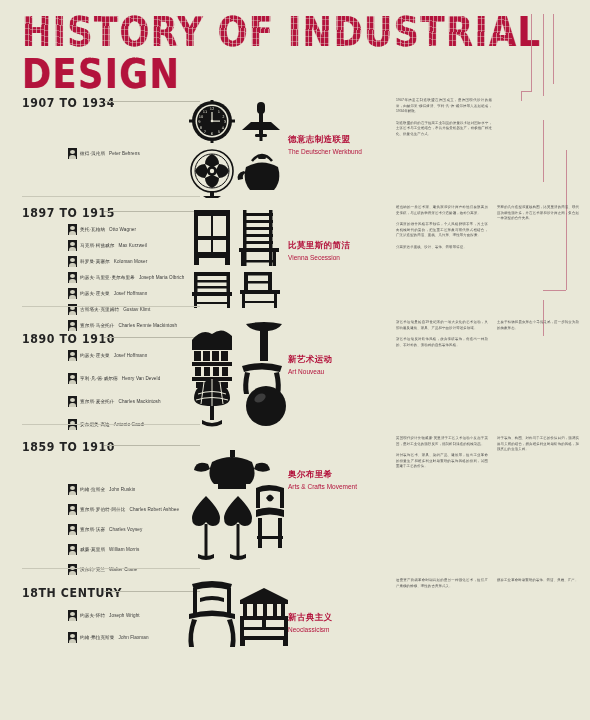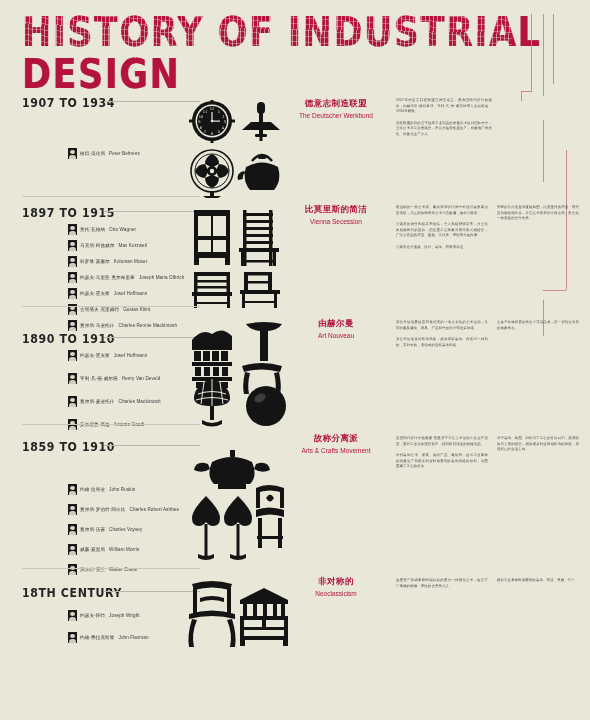--- a/index.html
+++ b/index.html
@@ -57,21 +57,21 @@
     border-radius:50%;background:#d8d7c6;
   }
   .dthumb::before{
     content:"";position:absolute;left:1px;bottom:0;width:7px;height:4px;
     border-radius:3px 3px 0 0;background:#cfcebd;
   }
   .dcn{font-size:4.6px;color:#2a2a2a;white-space:nowrap;letter-spacing:.1px;}
   .den{font-size:4.6px;color:#3a3a3a;white-space:nowrap;margin-left:4px;letter-spacing:.1px;}
 
   
-  .head{position:absolute;text-align:center;}
+  .head{position:absolute;text-align:left;margin-top:36px;}
   .head-cn{
     font-size:8.5px;font-weight:bold;color:#b3133c;letter-spacing:.4px;
     white-space:nowrap;
   }
   .head-en{font-size:6.5px;color:#b3133c;white-space:nowrap;margin-top:1.5px;}
 
   
   .copy{position:absolute;}
   .copy p{
     margin:0 0 6px 0;font-size:3.4px;line-height:5.5px;color:#4a4a4a;
@@ -330,21 +330,21 @@
         <span class="den">Charles Mackintosh</span>
       </div>
       <div class="drow">
         <span class="dthumb"></span>
         <span class="dcn">安东尼奥·高迪</span>
         <span class="den">Antonio Gaudi</span>
       </div>
     </div>
 
     <div class="head" style="left:288px;top:318px;width:96px;">
-      <div class="head-cn">由赫尔曼</div>
+      <div class="head-cn">新艺术运动</div>
       <div class="head-en">Art Nouveau</div>
     </div>
 
     <div class="copy" style="left:396px;top:320px;width:92px;">
       <p>新艺术运动是始自19世纪末的一场大众化的艺术运动，其影响遍及建筑、家具、产品和平面设计等诸多领域。</p>
       <p>新艺术运动反对矫饰风格，放弃传统装饰，创造出一种新的、非对称的、流动感的自然装饰风格。</p>
     </div>
     <div class="copy" style="left:497px;top:320px;width:82px;">
       <p>主要于植物和昆虫形态中寻找灵感，进一步转变为新的抽象形态。</p>
     </div>
@@ -430,21 +430,21 @@
         <span class="den">William Morris</span>
       </div>
       <div class="drow">
         <span class="dthumb"></span>
         <span class="dcn">沃尔特·克兰</span>
         <span class="den">Walter Crane</span>
       </div>
     </div>
 
     <div class="head" style="left:288px;top:433px;width:96px;">
-      <div class="head-cn">故称分离派</div>
+      <div class="head-cn">奥尔布里希</div>
       <div class="head-en">Arts &amp; Crafts Movement</div>
     </div>
 
     <div class="copy" style="left:396px;top:436px;width:92px;">
       <p>英国现代设计先驱威廉·莫里斯于工艺美术运动中发起于英国，是对工业化的强烈反应，抵制粗制滥造的机械制品。</p>
       <p>对付装饰艺术、家具、染织产品、建筑等，提出工业革命的批量生产和维多利亚时期繁琐的装饰风格的批判，试图重建手工艺的价值。</p>
     </div>
     <div class="copy" style="left:497px;top:436px;width:82px;">
       <p>对于装饰、构图、对称与手工艺的价值回归，强调实用与美观的结合，摒弃维多利亚时期矫饰的风格，加强真正的生活美感。</p>
     </div>
@@ -500,21 +500,21 @@
         <span class="den">Joseph Wright</span>
       </div>
       <div class="drow">
         <span class="dthumb"></span>
         <span class="dcn">约翰·弗拉克斯曼</span>
         <span class="den">John Flaxman</span>
       </div>
     </div>
 
     <div class="head" style="left:288px;top:576px;width:96px;">
-      <div class="head-cn">非对称的</div>
+      <div class="head-cn">新古典主义</div>
       <div class="head-en">Neoclassicism</div>
     </div>
 
     <div class="copy" style="left:396px;top:578px;width:92px;">
       <p>这是资产阶级革命时期兴起的是另一种强化艺术，提倡庄严肃穆的静穆、理性的古典形式美。</p>
     </div>
     <div class="copy" style="left:497px;top:578px;width:82px;">
       <p>摒弃工业革命时期繁琐的装饰。简洁、典雅、庄严。</p>
     </div>
 

